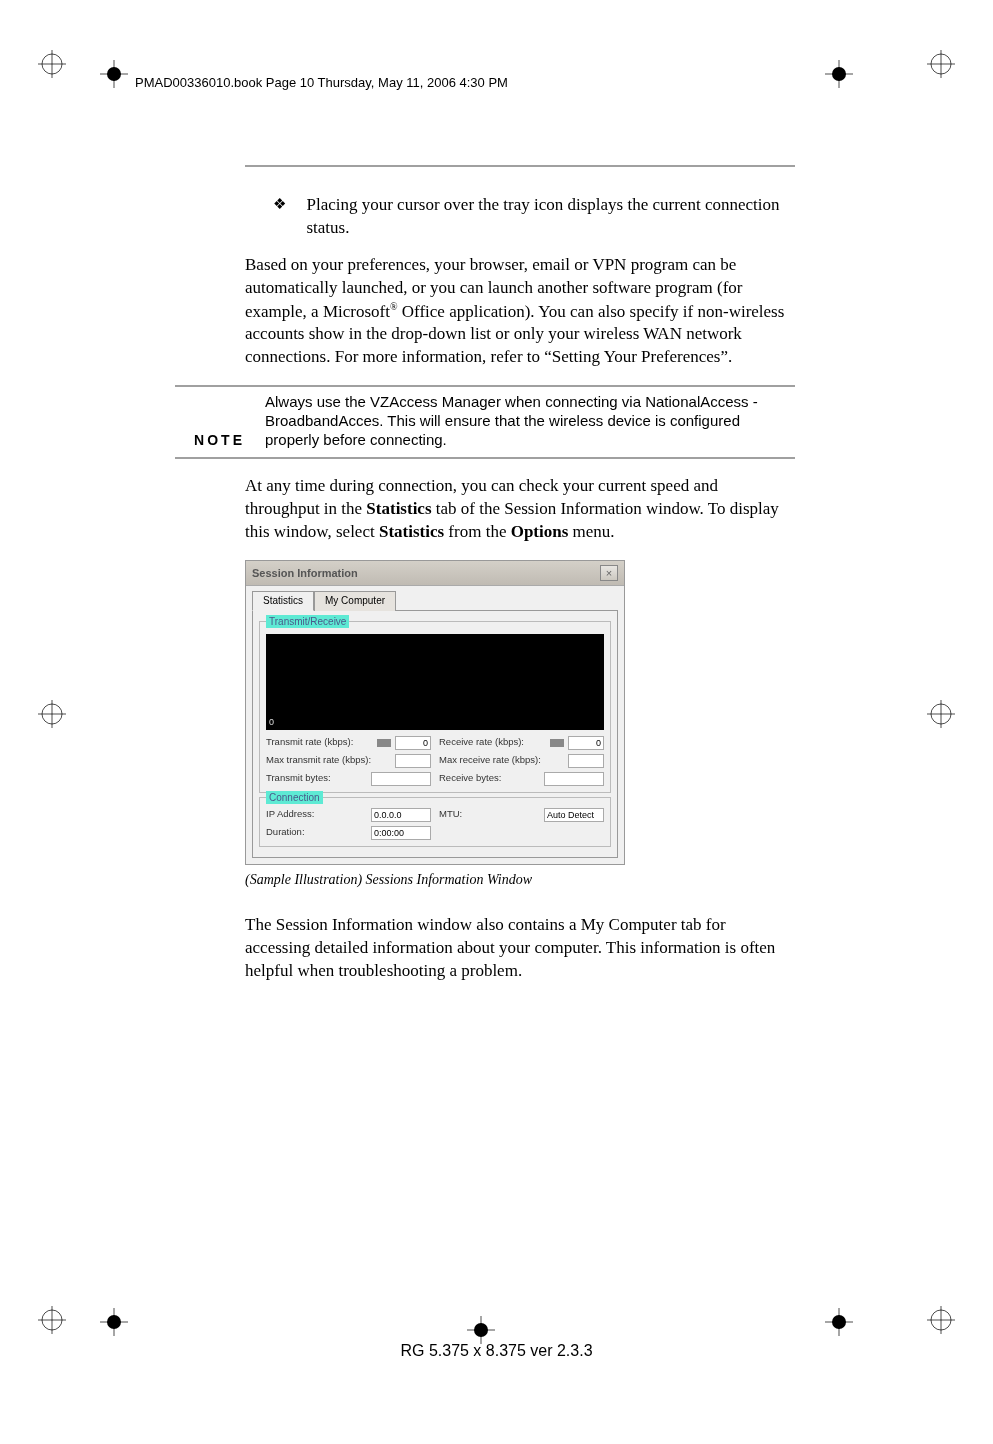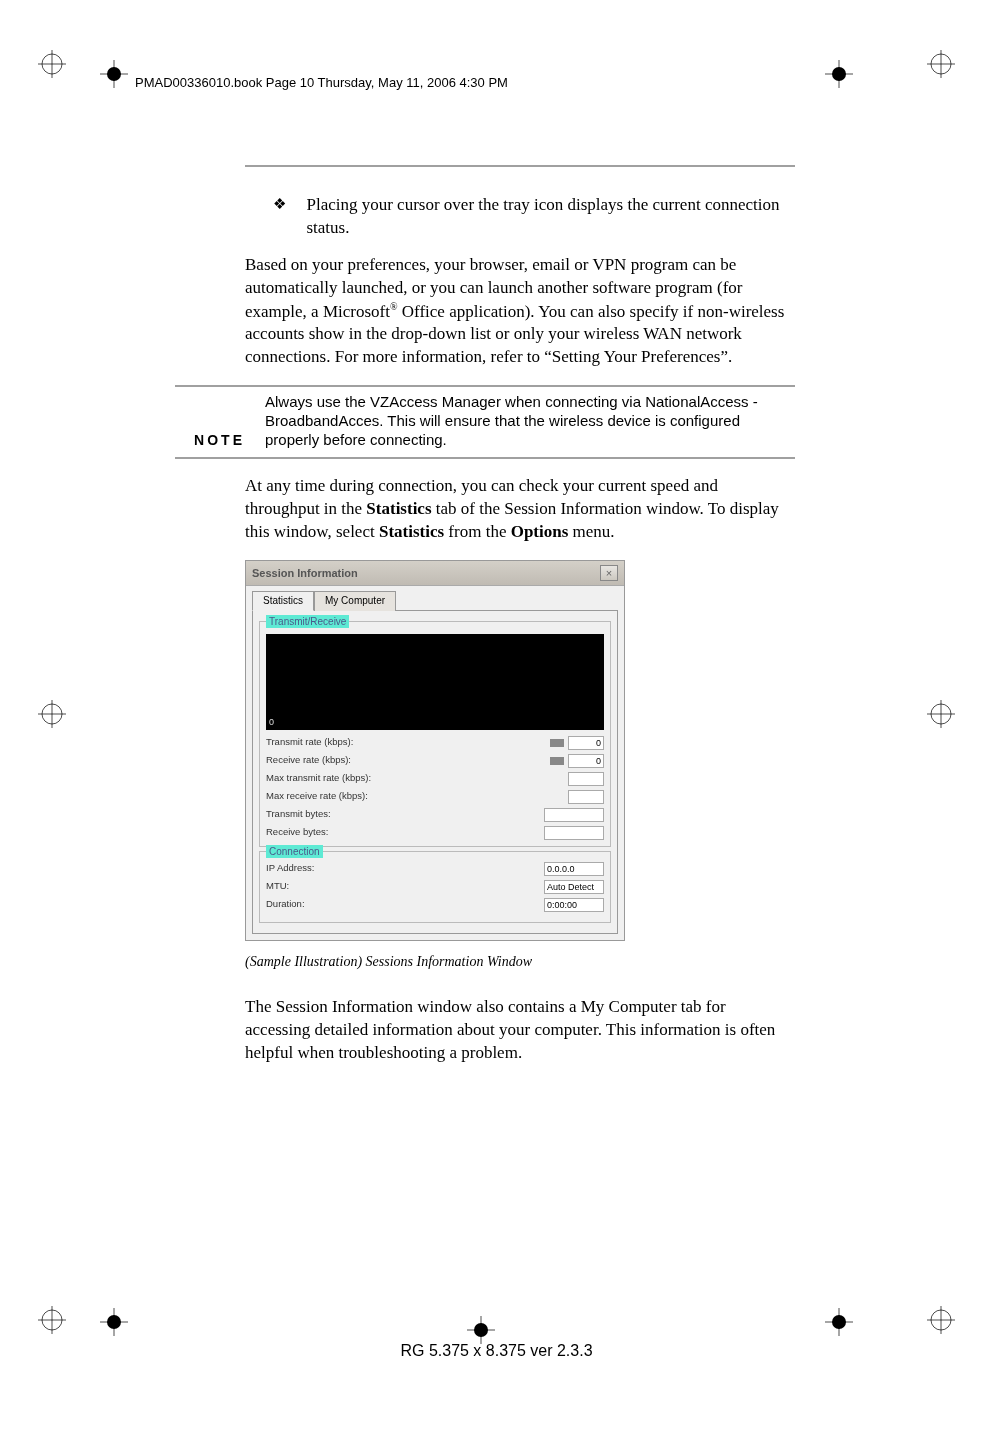--- a/index.html
+++ b/index.html
@@ -93,21 +93,21 @@
     .note-text {
       font-size: 15px;
       line-height: 1.25;
     }
     .sup { vertical-align: super; font-size: 10px; }
     .session-window {
       border: 1px solid #999;
       width: 380px;
       font-family: 'Tahoma', Arial, sans-serif;
       font-size: 10px;
-      margin: 10px 0 12px 0;
+      margin: 10px 0 6px 0;
       background: #f0f0f0;
     }
     .titlebar {
       background: linear-gradient(#d4d0c8, #c0bbb3);
       padding: 4px 6px;
       display: flex;
       justify-content: space-between;
       align-items: center;
       border-bottom: 1px solid #aaa;
     }
@@ -159,21 +159,21 @@
       background: #000;
       height: 96px;
       margin: 6px 0;
       position: relative;
       color: #ddd;
       font-size: 9px;
     }
     .graph-zero { position: absolute; bottom: 2px; left: 3px; }
     .field-grid {
       display: grid;
-      grid-template-columns: 1fr;
+      grid-template-columns: 1fr 1fr;
       gap: 4px 8px;
       margin-top: 4px;
     }
     .field { display: flex; align-items: center; gap: 4px; font-size: 9.5px; color: #333; }
     .field label { flex: 1; }
     .field .swatch { width: 14px; height: 8px; background: #888; }
     .field input {
       width: 60px;
       height: 14px;
       border: 1px solid #aaa;

